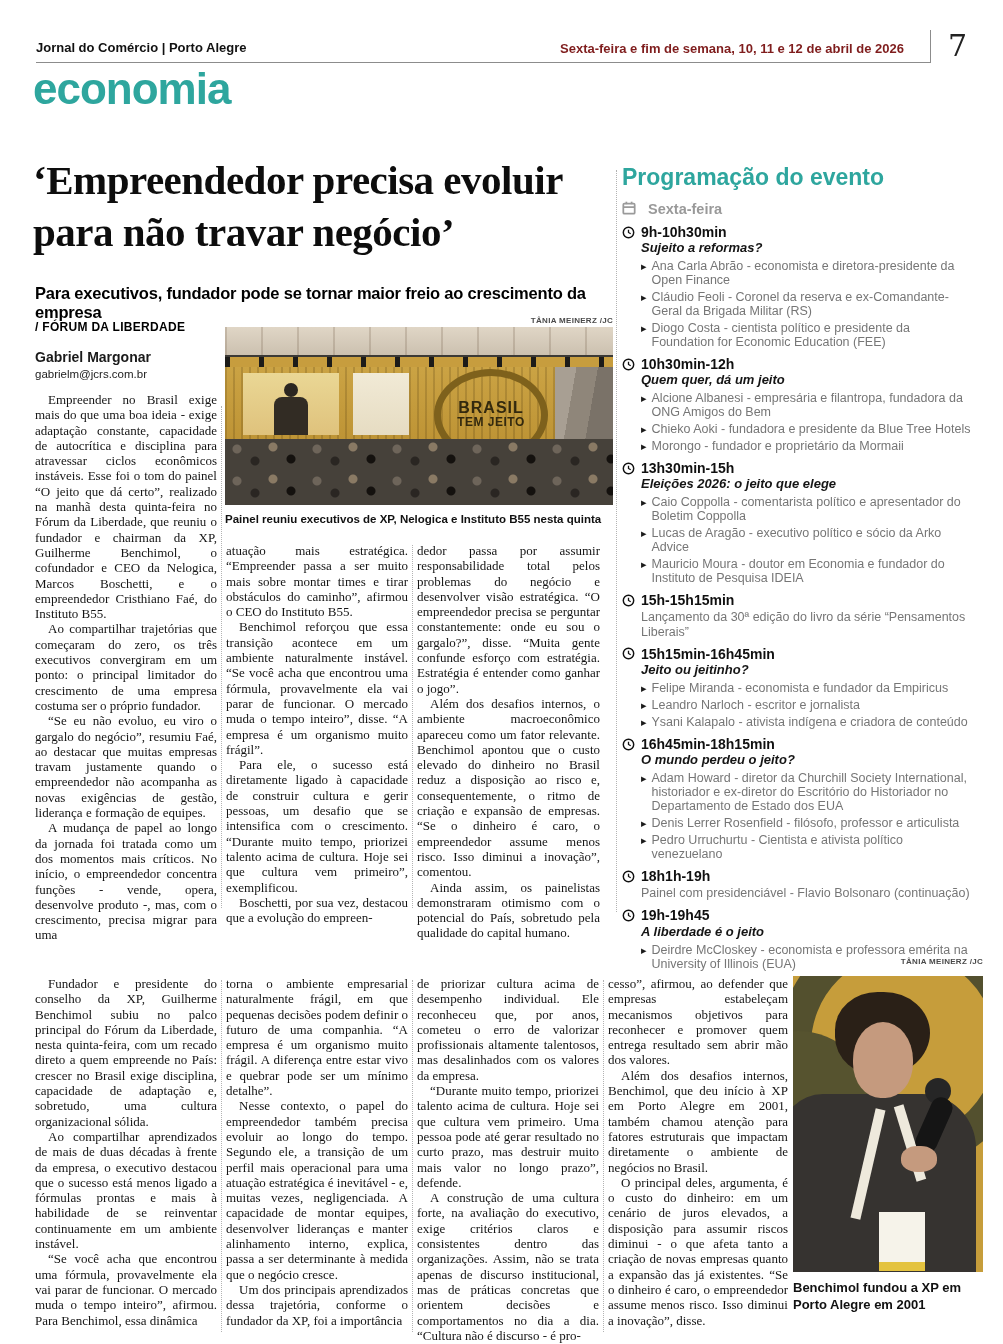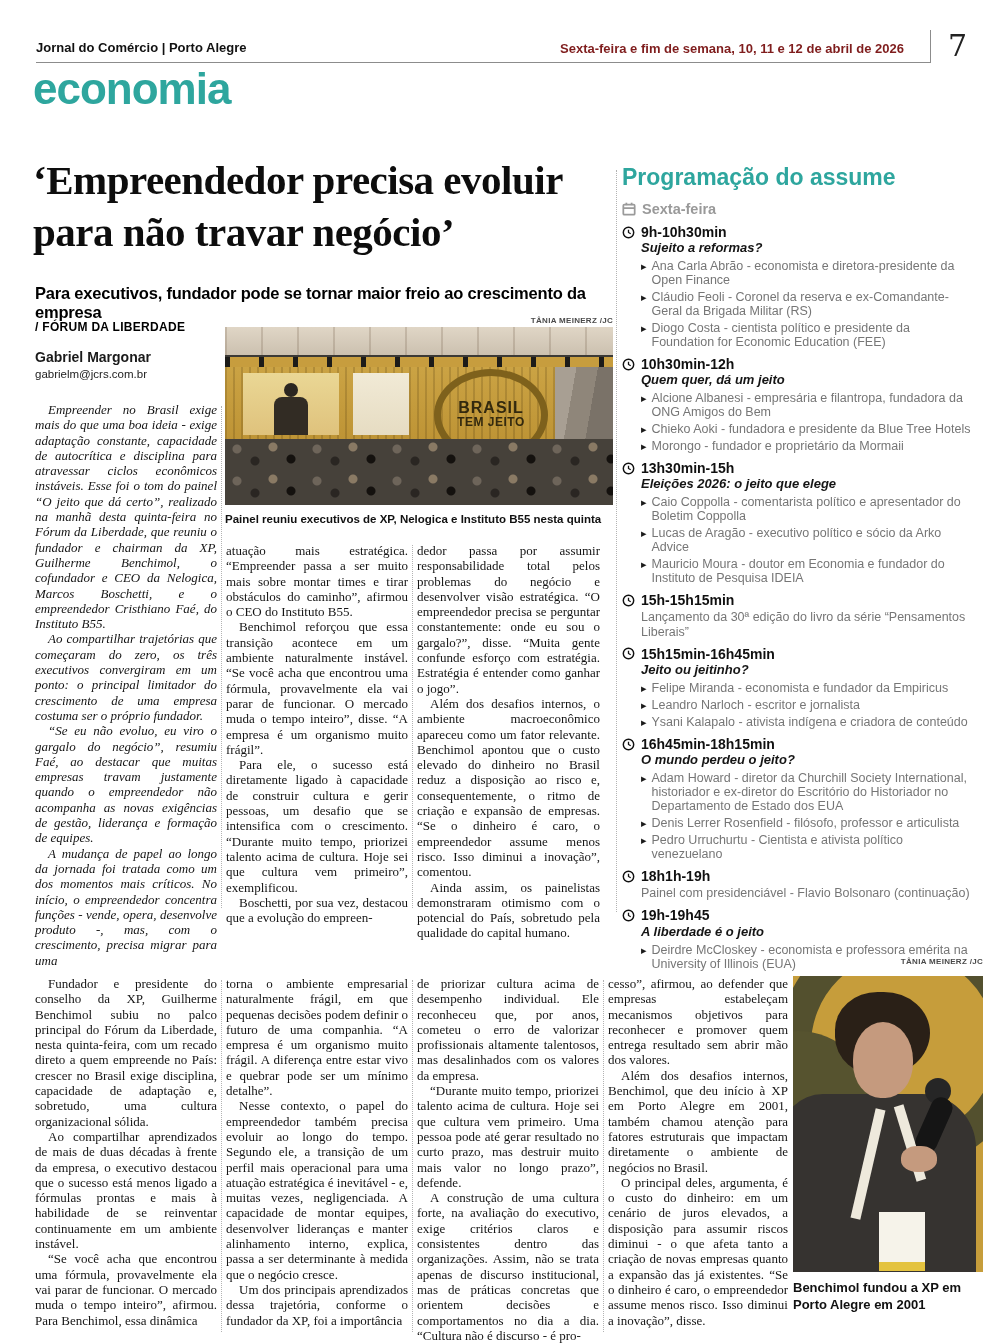--- a/index.html
+++ b/index.html
@@ -52,41 +52,41 @@
         radial-gradient(circle 5px at 48px 8px,#8a7a64 0 4px,rgba(0,0,0,0) 5px),
         radial-gradient(circle 5px at 66px 20px,#14110e 0 4px,rgba(0,0,0,0) 5px);
       background-size:80px 32px;}
   .caption1{position:absolute;left:225px;top:513px;width:388px;font-size:11.5px;font-weight:bold;color:#111;}
 
   
   .bodycol{position:absolute;font-family:"Liberation Serif",serif;font-size:13px;line-height:15.3px;
            text-align:justify;color:#141414;}
   .para{margin:0;text-indent:13px;}
   .para.cont{text-indent:0;}
-  .tc1{left:35px;top:402px;width:182px;font-style:italic;}
+  .tc1{left:35px;top:392px;width:182px;}
   .tc2{left:226px;top:543px;width:182px;}
   .tc3{left:417px;top:543px;width:183px;}
   .bc1{left:35px;top:976px;width:182px;}
   .bc2{left:226px;top:976px;width:182px;}
   .bc3{left:417px;top:976px;width:182px;}
   .bc4{left:608px;top:976px;width:180px;}
 
   
   .vr{position:absolute;width:0;border-left:1px dotted #b3b3b3;}
   .vrA{left:221px;top:406px;height:502px;}
   .vrB{left:412px;top:545px;height:363px;}
   .vrC{left:616px;top:170px;height:742px;}
   .vrD{left:221px;top:980px;height:352px;}
   .vrE{left:412px;top:980px;height:352px;}
   .vrF{left:603px;top:980px;height:352px;}
 
   
   .sidebar{position:absolute;left:622px;top:164px;width:353px;}
   .sb-title{font-size:23px;font-weight:bold;color:#2ea69e;margin:0 0 10px 0;}
-  .day-row{display:flex;align-items:center;gap:6px;color:#999;font-weight:bold;font-size:14.5px;margin-bottom:2px;}
+  .day-row{display:flex;align-items:flex-start;gap:12px;color:#999;font-weight:bold;font-size:14.5px;margin-bottom:2px;}
   .cal{width:14px;height:14px;flex:none;}
   .session{margin-top:7px;}
   .time-row{display:flex;align-items:center;gap:6px;}
   .clock{width:13px;height:13px;flex:none;}
   .time{font-size:14px;font-weight:bold;color:#101010;line-height:1.15;}
   .stitle{margin-left:19px;margin-top:1px;font-size:13px;font-weight:bold;font-style:italic;color:#151515;line-height:1.15;}
   .snote{margin-left:19px;margin-top:2px;font-size:12.5px;color:#767676;line-height:1.15;}
   .speakers{margin:0 0 0 19px;padding:0;list-style:none;}
   .speakers li{display:flex;gap:5px;margin-top:3px;font-size:12.5px;color:#767676;line-height:14px;}
   .tri{flex:none;}
@@ -168,21 +168,21 @@
   <p class="para cont">dedor passa por assumir responsabilidade total pelos problemas do negócio e desenvolver visão estratégica. “O empreendedor precisa se perguntar constantemente: onde eu sou o gargalo?”, disse. “Muita gente confunde esforço com estratégia. Estratégia é entender como ganhar o jogo”.</p>
       <p class="para">Além dos desafios internos, o ambiente macroeconômico apareceu como um fator relevante. Benchimol apontou que o custo elevado do dinheiro no Brasil reduz a disposição ao risco e, consequentemente, o ritmo de criação e expansão de empresas. “Se o dinheiro é caro, o empreendedor assume menos risco. Isso diminui a inovação”, comentou.</p>
       <p class="para">Ainda assim, os painelistas demonstraram otimismo com o potencial do País, sobretudo pela qualidade do capital humano.</p>
     </div>
 
   <div class="vr vrA"></div>
   <div class="vr vrB"></div>
   <div class="vr vrC"></div>
 
   <div class="sidebar">
-    <div class="sb-title">Programação do assume</div>
+    <div class="sb-title">Programação do evento</div>
     <div class="day-row">
       <svg class="cal" viewBox="0 0 16 16">
         <rect x="1.5" y="3" width="13" height="11.5" rx="1.2" fill="none" stroke="#9a9a9a" stroke-width="2"></rect>
         <line x1="1.5" y1="7" x2="14.5" y2="7" stroke="#9a9a9a" stroke-width="2"></line>
         <line x1="5" y1="0.8" x2="5" y2="3.6" stroke="#9a9a9a" stroke-width="2"></line>
         <line x1="11" y1="0.8" x2="11" y2="3.6" stroke="#9a9a9a" stroke-width="2"></line>
       </svg>
       <span class="day-label">Sexta-feira</span>
     </div>
     <div class="sessions">

